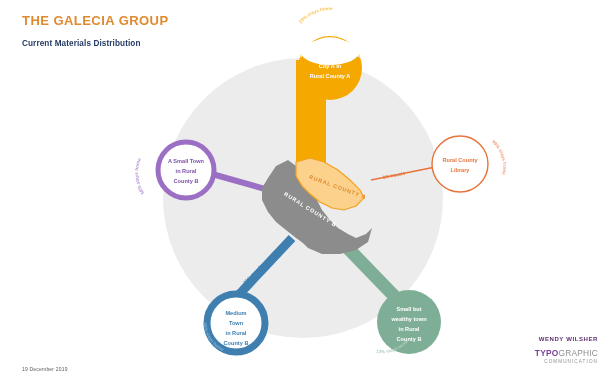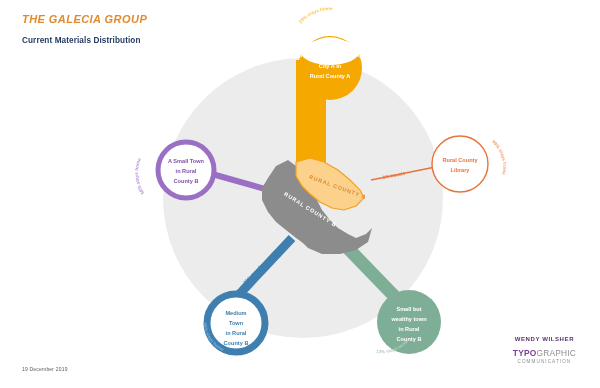--- a/index.html
+++ b/index.html
@@ -17,48 +17,47 @@
     background: #ffffff;
     overflow: hidden;
   }
   .title-block {
     position: absolute;
     left: 22px;
     top: 12px;
     line-height: 1.35;
   }
   .title-main {
-    font-size: 11px;
+    font-size: 13px;
     font-weight: bold;
     letter-spacing: 0.45px;
     color: #E08A2E;
     white-space: nowrap;
-    font-style: italic;
   }
   .title-sub {
     font-size: 8.2px;
     font-weight: bold;
     letter-spacing: 0.1px;
     color: #243B63;
     white-space: nowrap;
     margin-top: 8px;
   }
   .date-stamp {
     position: absolute;
     left: 22px;
     top: 366px;
     font-size: 5px;
     color: #5a5a5a;
     letter-spacing: 0.2px;
   }
   .credit-block {
     position: absolute;
-    right: 24px;
+    right: 2px;
     top: 336px;
-    text-align: center;
+    text-align: right;
     line-height: 1.25;
   }
   .credit-name {
     font-size: 6px;
     font-weight: bold;
     color: #5C2D6E;
     letter-spacing: 0.6px;
   }
   .credit-logo {
     margin-top: 4px;

